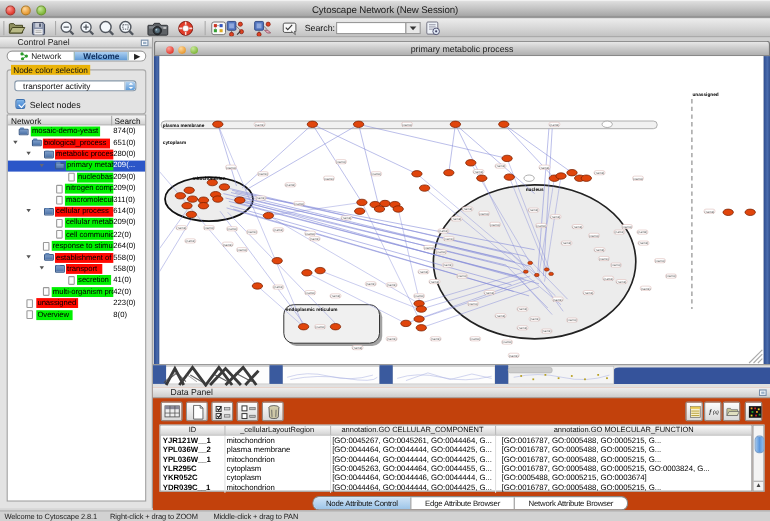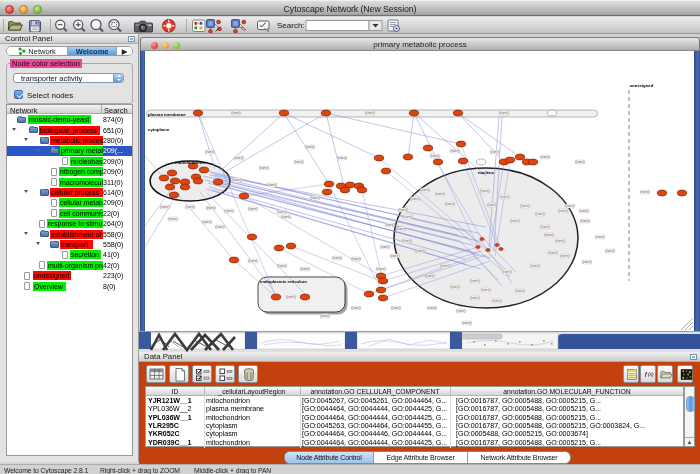--- a/index.html
+++ b/index.html
@@ -8,28 +8,28 @@
 .abs{position:absolute}
 
 #titlebar{left:0;top:0;width:700px;height:16px;background:linear-gradient(#dedede,#c8c8c8 40%,#aaaaaa 90%,#a0a0a0);border-bottom:1px solid #6f6f6f;border-top:1px solid #f0f0f0}
 #titlebar .tl{position:absolute;top:3.5px;width:9px;height:9px;border-radius:50%}
 #title-text{width:100%;text-align:center;top:2.5px;font-size:8.8px;color:#1c1c1c;letter-spacing:-0.1px}
 
 #toolbar{left:0;top:17px;width:700px;height:17px;background:linear-gradient(#ececec,#d4d4d4 60%,#c2c2c2);border-bottom:1px solid #9a9a9a}
 #toolbar svg{position:absolute;top:1px}
 
 #cpanel{left:0;top:34px;width:139px;height:428px;background:#e3e3e3;border-right:1px solid #9a9a9a}
-.phead{left:0;top:0;width:100%;height:10px;background:linear-gradient(#f0f0f0,#cdcdcd);border-bottom:1px solid #aaa;font-size:7.8px;color:#222;padding-left:5px;line-height:10.5px}
+.phead{left:0;top:0;width:100%;height:10px;background:linear-gradient(#f0f0f0,#cdcdcd);border-bottom:1px solid #aaa;font-size:7.8px;color:#222;padding-left:16px;line-height:10.5px}
 .floatico{position:absolute;right:3px;top:2px;width:7px;height:6px;border:1px solid #7b8fa8;background:#e8eef6;box-shadow:inset 1px 1px 0 #fff}.floatico:before{content:"";position:absolute;left:1px;top:1px;width:3px;height:2px;background:#9ab0c8}
 
 #cp-tabs{left:6px;top:12px;width:127px;height:10px;background:#fff;border:1px solid #999;border-radius:5px;overflow:hidden;display:flex}
 #cp-tabs .seg{height:100%;font-size:7.5px;text-align:center;line-height:9px;color:#222}
 
 #gbox{left:6px;top:29px;width:127px;height:41px;border:1px solid #aaa;border-radius:3px}
-#gbox-label{left:10px;top:25px;font-size:7.5px;color:#111;background:#ec4899;padding:0 2px}
+#gbox-label{left:10px;top:25px;font-size:7.5px;color:#111;background:#eab308;padding:0 2px}
 #combo{left:13px;top:39px;width:111px;height:10px;background:#fff;border:1px solid #8899aa;border-radius:3px;font-size:7.5px;line-height:9px;padding-left:7px;color:#111}
 #combo .stepper{position:absolute;right:0;top:0;width:10px;height:100%;background:linear-gradient(#b5d4f2,#5e9bd8);border-left:1px solid #8899aa;border-radius:0 3px 3px 0}#combo .stepper:before{content:"";position:absolute;left:2.8px;top:1px;border-left:2.2px solid transparent;border-right:2.2px solid transparent;border-bottom:2.6px solid #fff}#combo .stepper:after{content:"";position:absolute;left:2.8px;bottom:1px;border-left:2.2px solid transparent;border-right:2.2px solid transparent;border-top:2.6px solid #fff}
 #checkbox{left:14px;top:56px;width:9px;height:9px;background:linear-gradient(#7db3e8,#3d7fd0);border:1px solid #3a70b0;border-radius:2px}#checkbox:before{content:"";position:absolute;left:1.5px;top:1.5px;width:4.5px;height:2.5px;border-left:1.4px solid #fff;border-bottom:1.4px solid #fff;transform:rotate(-48deg)}
 #cb-label{left:27px;top:57px;font-size:8px;color:#111}
 
 #tree{left:6px;top:70px;width:127px;height:352px;background:#fff;border:1px solid #999;overflow:hidden}
 #tree-head{position:absolute;left:0;top:0;width:100%;height:9px;background:linear-gradient(#f5f5f5,#d2d2d2);border-bottom:1px solid #aaa;font-size:7.5px;color:#111}
 .trow{position:absolute;left:0;width:125px;height:10.4px;font-size:7px;letter-spacing:-0.05px;white-space:nowrap}
 .trow .lbl{position:absolute;top:0.8px;height:9px;line-height:9px;padding:0 1px;color:#000}
 .trow .num{position:absolute;left:96px;top:0.8px;height:9px;line-height:9px;color:#000;letter-spacing:0}
@@ -757,21 +757,21 @@
       <i style="position:absolute;left:154px;top:0;width:1px;height:9px;background:#bbb"></i>
       <i style="position:absolute;left:304px;top:0;width:1px;height:9px;background:#bbb"></i>
     </div>
     <div class="drow" style="top:10px">
         <div style="left:2px;width:56px;font-weight:bold">YJR121W__1</div>
         <div style="left:60px;width:94px">mitochondrion</div>
         <div style="left:156px;width:148px">[GO:0045267, GO:0045261, GO:0044464, G...</div>
         <div style="left:310px;width:228px">[GO:0016787, GO:0005488, GO:0005215, G...</div>
       </div>
     <div class="drow" style="top:18.3px">
-        <div style="left:2px;width:56px;font-weight:normal">YPL036W__2</div>
+        <div style="left:2px;width:56px;font-weight:bold">YPL036W__2</div>
         <div style="left:60px;width:94px">plasma membrane</div>
         <div style="left:156px;width:148px">[GO:0044464, GO:0044444, GO:0044425, G...</div>
         <div style="left:310px;width:228px">[GO:0016787, GO:0005488, GO:0005215, G...</div>
       </div>
     <div class="drow" style="top:26.6px">
         <div style="left:2px;width:56px;font-weight:bold">YPL036W__1</div>
         <div style="left:60px;width:94px">mitochondrion</div>
         <div style="left:156px;width:148px">[GO:0044464, GO:0044444, GO:0044425, G...</div>
         <div style="left:310px;width:228px">[GO:0016787, GO:0005488, GO:0005215, G...</div>
       </div>

